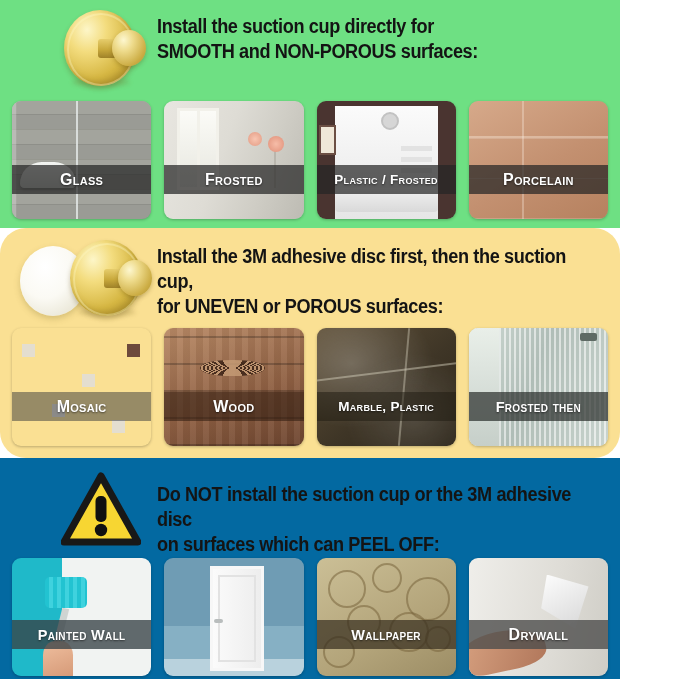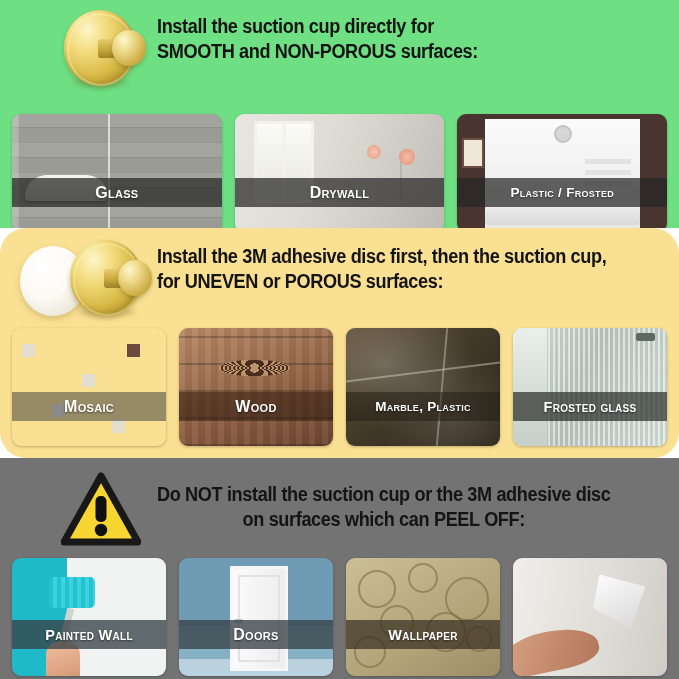--- a/index.html
+++ b/index.html
@@ -1,17 +1,17 @@
 <!DOCTYPE html>
 <html><head>
 <meta charset="utf-8">
 <style>
   html,body{margin:0;padding:0;}
   body{width:679px;height:679px;overflow:hidden;font-family:"Liberation Sans",sans-serif;background:#fff;}
-  #sheet{position:relative;width:679px;height:679px;}
+  #sheet{position:relative;width:620px;height:679px;}
 
   .band{position:relative;box-sizing:border-box;overflow:hidden;}
   .band.green{height:228px;background:#6ee083;}
   .band.yellow{height:230px;background:#fae093;border-radius:26px;}
   .band.pink{height:221px;background:#faa0a0;}
 
   
   .hdr{position:relative;height:96px;}
   .hdr-icon{position:absolute;left:0;top:0;}
   .hdr-text{position:absolute;font-weight:bold;color:#141414;
@@ -162,50 +162,56 @@
             <div class="discrim"></div>
           <div class="stem"></div>
             <div class="knob"></div>
         </div>
       </div>
       <div class="hdr-text" style="left:157px;top:14px;">
         <div>Install the suction cup directly for</div>
         <div>SMOOTH and NON-POROUS surfaces:</div>
       </div>
     </div>
-    <div class="cards" style="top:114px;">
+    <div class="cards" style="top:101px;">
       <div class="card">
         <div class="art art-glass"></div>
         <div class="band-lbl" style="top:64px;">
           <span class="lbl">Glass</span>
         </div>
       </div>
       <div class="card">
         <div class="art art-mirror">
           <div class="win">
               <i></i>
             </div>
             <div class="stem"></div>
             <div class="flo"></div>
             <div class="flo2"></div>
         </div>
         <div class="band-lbl" style="top:64px;">
-          <span class="lbl">Drywall</span>
+          <span class="lbl">Frosted</span>
         </div>
       </div>
       <div class="card">
         <div class="art art-acrylic">
           <div class="unit"></div>
             <div class="sh"></div>
             <div class="shelf"></div>
             <div class="tub"></div>
             <div class="pic"></div>
         </div>
         <div class="band-lbl" style="top:64px;">
           <span class="lbl xs">Plastic / Frosted</span>
+        </div>
+      </div>
+      <div class="card">
+        <div class="art art-porcelain"></div>
+        <div class="band-lbl" style="top:64px;">
+          <span class="lbl">Porcelain</span>
         </div>
       </div>
     </div>
   </div>
 
   <div class="band yellow" style="background: rgb(250, 224, 147);">
     <div class="hdr">
       <div class="hdr-icon" style="left:20px;top:8px;">
         <div class="cupwrap">
           <div class="disc3m"></div>
@@ -246,27 +252,27 @@
       </div>
       <div class="card">
         <div class="art art-marble"></div>
         <div class="band-lbl" style="top:64px;background:rgba(30,26,16,.5);">
           <span class="lbl xs">Marble, Plastic</span>
         </div>
       </div>
       <div class="card">
         <div class="art art-frosted"></div>
         <div class="band-lbl" style="top:64px;background:rgba(45,48,46,.72);">
-          <span class="lbl sm">Frosted glass</span>
+          <span class="lbl sm">Frosted then</span>
         </div>
       </div>
     </div>
   </div>
 
-  <div class="band pink" style="background: #737373; text-align: center;">
+  <div class="band pink" style="background: #0369a1;">
     <div class="hdr">
       <div class="hdr-icon" style="left:61px;top:14px;">
         <div class="warn">
           <svg width="80" height="76" viewBox="0 0 80 76" aria-hidden="true">
             <path d="M40 4 L77 70 L3 70 Z" fill="#f7d632" stroke="#181818" stroke-width="7" stroke-linejoin="round"></path>
             <rect x="34.5" y="24" width="11" height="26" rx="5" fill="#101010"></rect>
             <circle cx="40" cy="58" r="6.2" fill="#101010"></circle>
           </svg>
         </div>
       </div>
@@ -286,40 +292,40 @@
           <span class="lbl sm">Painted Wall</span>
         </div>
       </div>
       <div class="card">
         <div class="art art-doors">
           <div class="door">
               <i></i>
             </div>
             <div class="knob"></div>
         </div>
-        <div class="band-lbl" style="top:62px;background:rgba(55,65,70,.78);">
-          <span class="lbl">Doors</span>
-        </div>
       </div>
       <div class="card">
         <div class="art art-wallpaper">
           <div class="c" style="left:8%;top:10%;width:34px;height:34px;"></div>
           <div class="c" style="left:40%;top:4%;width:26px;height:26px;"></div>
           <div class="c" style="left:64%;top:16%;width:40px;height:40px;"></div>
           <div class="c" style="left:22%;top:40%;width:30px;height:30px;"></div>
           <div class="c" style="left:52%;top:46%;width:36px;height:36px;"></div>
           <div class="c" style="left:78%;top:58%;width:22px;height:22px;"></div>
           <div class="c" style="left:5%;top:66%;width:28px;height:28px;"></div>
         </div>
         <div class="band-lbl" style="top:62px;background:rgba(52,44,30,.7);">
           <span class="lbl sm">Wallpaper</span>
         </div>
       </div>
       <div class="card">
         <div class="art art-drywall">
           <div class="arm"></div>
             <div class="trowel"></div>
         </div>
+        <div class="band-lbl" style="top:62px;background:rgba(78,78,76,.8);">
+          <span class="lbl">Drywall</span>
+        </div>
       </div>
     </div>
   </div>
 
 </div>
 
 </body></html>

